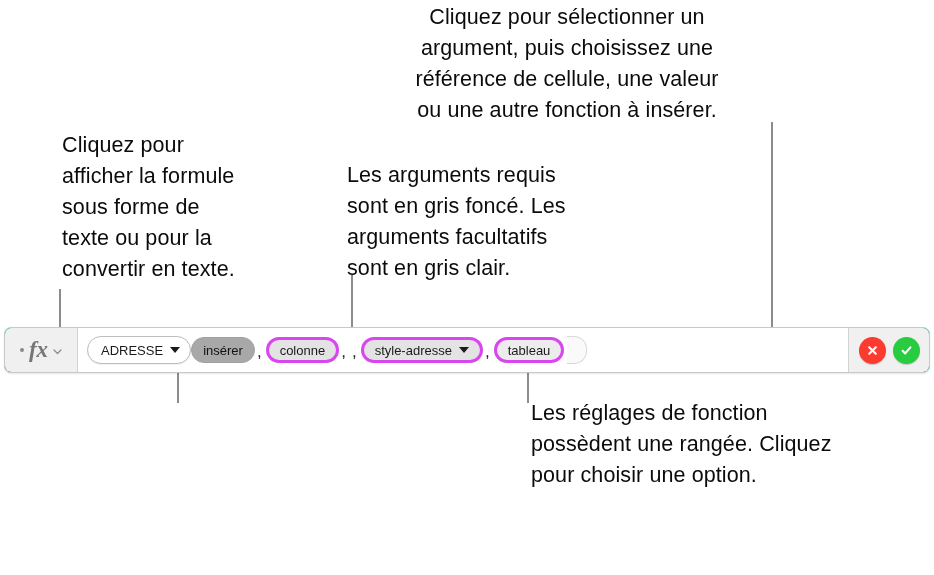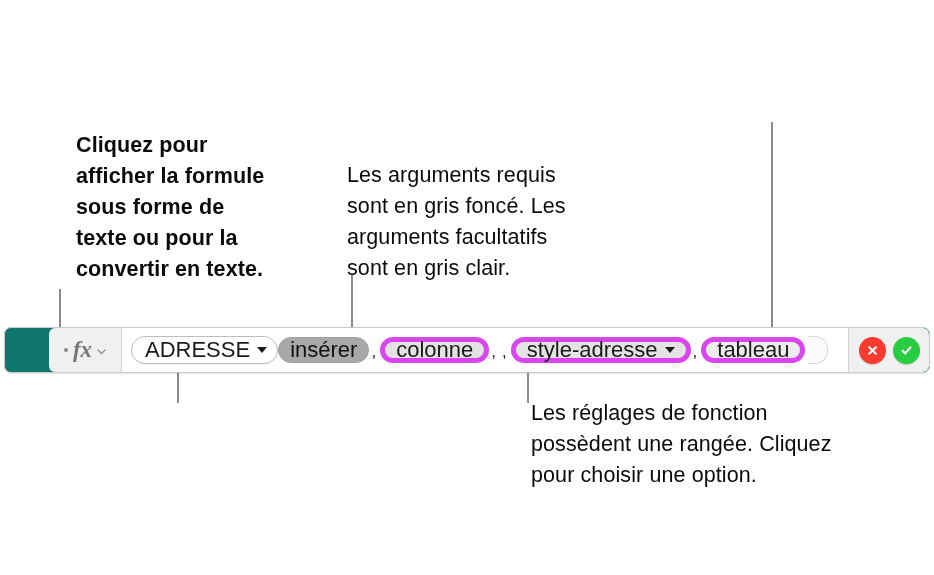--- a/index.html
+++ b/index.html
@@ -28,47 +28,46 @@
     line-height: 31px;
     color: #0b0b0b;
     white-space: pre-line;
     letter-spacing: 0.1px;
   }
   .callout.center { text-align: center; }
   .callout.left   { text-align: left; }
 
   #callout-top-right   { left: 347px; top: 2px;   width: 440px; }
   #callout-mid-center  { left: 347px; top: 160px; width: 330px; }
-  #callout-left        { left: 76px;  top: 130px; width: 270px; font-weight: bold; }
+  #callout-left        { left: 62px;  top: 130px; width: 270px; }
   #callout-bottom-left { left: 184px; top: 398px; width: 320px; }
   #callout-bottom-right{ left: 531px; top: 398px; width: 400px; }
 
   
   .leader {
     position: absolute;
     width: 2px;
     background: #8c8c8c;
   }
 
   
   #formula-bar {
     position: absolute;
     left: 4px;
     top: 327px;
     width: 926px;
     height: 46px;
     box-sizing: border-box;
-    background: #0f766e;
+    background: #14b8a6;
     border: 1px solid #c9c9c9;
     border-radius: 7px;
     box-shadow: 0 1px 2px rgba(0,0,0,0.10);
     display: flex;
     align-items: stretch;
     overflow: hidden;
-    padding-left: 44px;
   }
 
   
   #fx-button {
     width: 72px;
     flex: 0 0 72px;
     background: #f0f0f0;
     border-right: 1px solid #d2d2d2;
     border-radius: 6px 0 0 6px;
     display: flex;
@@ -113,42 +112,42 @@
   }
 
   .token {
     display: inline-flex;
     align-items: center;
     gap: 7px;
     height: 26px;
     box-sizing: border-box;
     padding: 0 11px;
     border-radius: 13px;
-    font-size: 22px;
+    font-size: 13px;
     line-height: 1;
     white-space: nowrap;
     color: #1a1a1a;
     font-family: "Liberation Sans", sans-serif;
   }
   .token.fn {
     background: #ffffff;
     border: 1px solid #bdbdbd;
     padding: 0 10px 0 13px;
     height: 28px;
     border-radius: 14px;
     box-shadow: 0 1px 1px rgba(0,0,0,0.06);
   }
   .token.arg-required {
     background: #a8a8a8;
     border: 1px solid #a0a0a0;
     color: #111111;
   }
   .token.arg-optional {
     background: #e3e3e3;
-    border: 5px solid #d946ef;
+    border: 3px solid #d946ef;
     color: #1a1a1a;
     justify-content: flex-end;
   }
   .token.arg-optional.plain {
     background: #ececec;
   }
 
   .caret {
     width: 0; height: 0;
     border-left: 5px solid transparent;
@@ -200,20 +199,24 @@
   }
   #cancel-button { background: #fc3b30; }
   #accept-button { background: #28cc41; }
   .round-btn svg { display: block; }
 </style>
 </head>
 <body>
 
 <div id="stage">
 
+  <div class="callout center" id="callout-top-right">Cliquez pour sélectionner un
+argument, puis choisissez une
+référence de cellule, une valeur
+ou une autre fonction à insérer.</div>
 
   <div class="callout left" id="callout-mid-center">Les arguments requis
 sont en gris foncé. Les
 arguments facultatifs
 sont en gris clair.</div>
 
   <div class="callout left" id="callout-left">Cliquez pour
 afficher la formule
 sous forme de
 texte ou pour la

